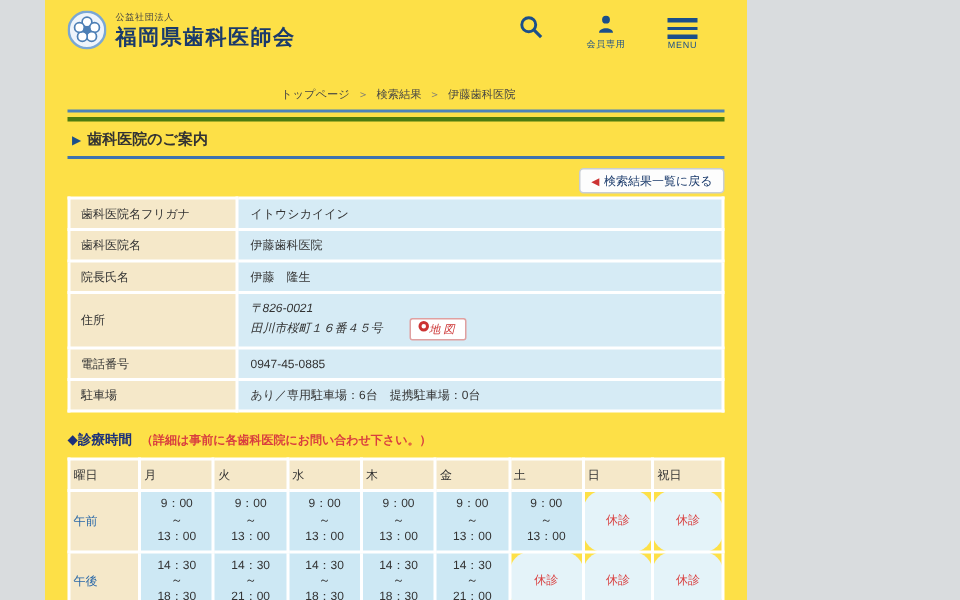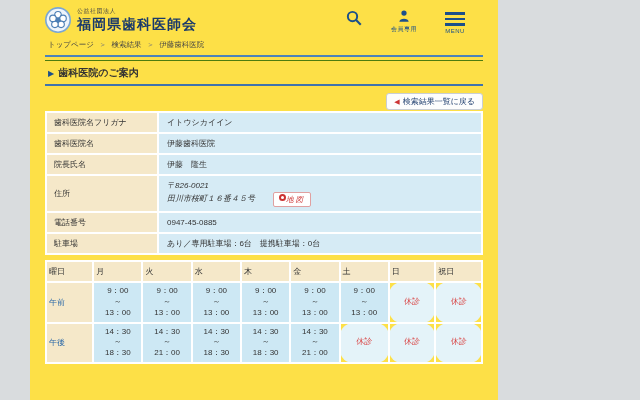--- a/index.html
+++ b/index.html
@@ -13,27 +13,27 @@
   .org { margin-left:6px; }
   .org-type { font-size:6px; color:#444; letter-spacing:.5px; }
   .org-name { font-size:14px; font-weight:bold; color:#1a3a6b; letter-spacing:1px; }
   .hdr-right { margin-left:auto; display:flex; align-items:flex-start; gap:28px; margin-right:18px; padding-top:2px; }
   .hdr-item { display:flex; flex-direction:column; align-items:center; cursor:pointer; }
   .hdr-label { font-size:6px; color:#1b4f8a; margin-top:2px; letter-spacing:.5px; }
   .burger { display:flex; flex-direction:column; gap:3px; padding-top:3px; }
   .burger div { width:20px; height:2.5px; background:#1b4f8a; }
 
   
-  .crumbs { font-size:7.5px; color:#444; margin-top:2px; padding-left:3px; }
+  .crumbs { font-size:7.5px; color:#444; margin-top:20px; padding-left:3px;text-align:center; }
   .crumbs .sep { margin:0 3px; color:#777; }
   .crumbs span[data-interactable="true"] { cursor:pointer; }
   .blue-rule { border-bottom:2px solid #4d83b8; margin-top:5px; }
 
   
-  .title-bar { margin-top:3px; border-top:1px solid #4d7c0f; border-bottom:2px solid #3f74ad;
+  .title-bar { margin-top:3px; border-top:3px solid #4d7c0f; border-bottom:2px solid #3f74ad;
     padding:5px 3px 4px; font-size:10px; font-weight:bold; color:#333; }
   .tri { color:#1b4f8a; font-size:8px; margin-right:4px; }
 
   
   .back-row { text-align:right; margin-top:4px; height:16px; }
   .back-btn { display:inline-block; border:1px solid #c9ced4; border-radius:3px; background:#fdfdfd;
     font-size:8px; color:#1a3a6b; padding:2px 7px; cursor:pointer; }
   .back-arrow { color:#cc3333; margin-right:3px; font-size:7px; }
 
   
@@ -152,20 +152,23 @@
           <th data-interactable="false">電話番号</th>
           <td data-interactable="false">0947-45-0885</td>
         </tr>
         <tr data-interactable="false">
           <th data-interactable="false">駐車場</th>
           <td data-interactable="false">あり／専用駐車場：6台　提携駐車場：0台</td>
         </tr>
       </tbody>
     </table>
 
+  <div class="sec-title" data-interactable="false" style="margin-top:12px;">
+    <span data-interactable="false">◆診療時間</span><span class="sec-note" data-interactable="false">（詳細は事前に各歯科医院にお問い合わせ下さい。）</span>
+  </div>
   <table class="hours-tbl" data-interactable="false">
       <thead>
         <tr data-interactable="false">
           <th data-interactable="false">曜日</th>
           <th data-interactable="false">月</th>
           <th data-interactable="false">火</th>
           <th data-interactable="false">水</th>
           <th data-interactable="false">木</th>
           <th data-interactable="false">金</th>
           <th data-interactable="false">土</th>

